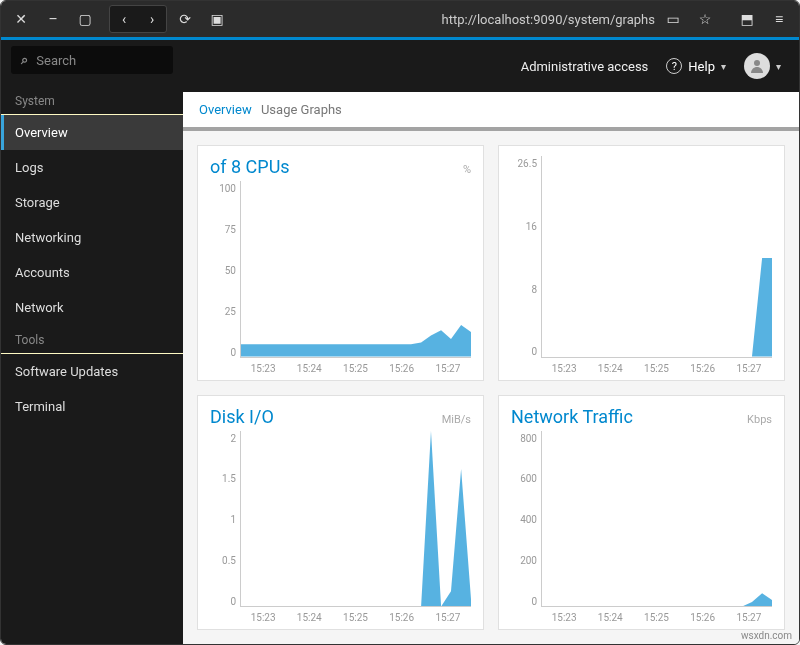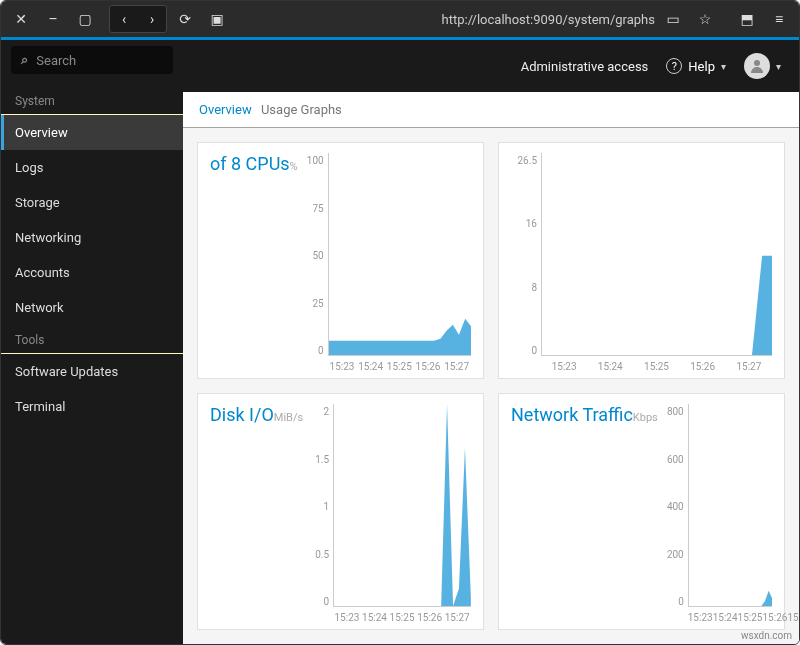--- a/index.html
+++ b/index.html
@@ -16,25 +16,25 @@
 .header .help { display: flex; align-items: center; gap: 6px; cursor: pointer; font-size: 13px; }
 .header .avatar { width: 26px; height: 26px; border-radius: 50%; background: #ddd; display: flex; align-items: center; justify-content: center; }
 .header .caret { font-size: 10px; color: #ccc; }
 .body { display: flex; flex: 1; overflow: hidden; }
 .sidebar { width: 182px; background: #1a1a1a; color: #ccc; display: flex; flex-direction: column; font-size: 13px; position: relative; }
 .sidebar .search { margin: 6px 10px 12px; background: #0c0c0c; border-radius: 3px; padding: 6px 10px; display: flex; align-items: center; gap: 8px; color: #888; cursor: text; }
 .sidebar .section-label { padding: 8px 14px 6px; font-size: 12px; color: #888; border-bottom: 1px solid #fef9c3; }
 .sidebar .item { padding: 10px 14px; cursor: pointer; color: #ddd; }
 .sidebar .item.active { background: #3a3a3a; border-left: 3px solid #39a5dc; padding-left: 11px; color: #fff; }
 .main { flex: 1; background: #f5f5f5; display: flex; flex-direction: column; overflow: hidden; }
-.breadcrumb { background: #fff; padding: 10px 16px; font-size: 13px; border-bottom: 1px solid #a3a3a3; }
+.breadcrumb { background: #fff; padding: 10px 16px; font-size: 13px; border-bottom: 4px solid #a3a3a3; }
 .breadcrumb .bc-link { color: #0088ce; cursor: pointer; }
 .breadcrumb .bc-current { color: #777; margin-left: 6px; }
 .grid { flex: 1; padding: 14px; display: grid; grid-template-columns: 1fr 1fr; grid-template-rows: 1fr 1fr; gap: 14px; overflow: hidden; }
-.card { background: #fff; border: 1px solid #e0e0e0; padding: 10px 12px 6px; display: flex; }
+.card { background: #fff; border: 1px solid #e0e0e0; padding: 10px 12px 6px; display: flex; flex-direction: column; }
 .card-head { display: flex; align-items: baseline; justify-content: space-between; margin-bottom: 4px; }
 .card-title { color: #0088ce; font-size: 18px; font-weight: 400; }
 .card-unit { color: #aaa; font-size: 11px; }
 .chart { flex: 1; display: flex; position: relative; }
 .yaxis { display: flex; flex-direction: column; justify-content: space-between; align-items: flex-end; font-size: 10px; color: #999; padding: 2px 4px 16px 0; width: 30px; }
 .plot { flex: 1; position: relative; border-left: 1px solid #ccc; border-bottom: 1px solid #ccc; margin-bottom: 16px; }
 .xaxis { position: absolute; bottom: 0; left: 30px; right: 0; display: flex; justify-content: space-around; font-size: 10px; color: #999; }
 .plot svg { position: absolute; inset: 0; width: 100%; height: 100%; }
 .watermark { position: fixed; bottom: 4px; right: 8px; font-size: 10px; color: #888; }
 </style>

